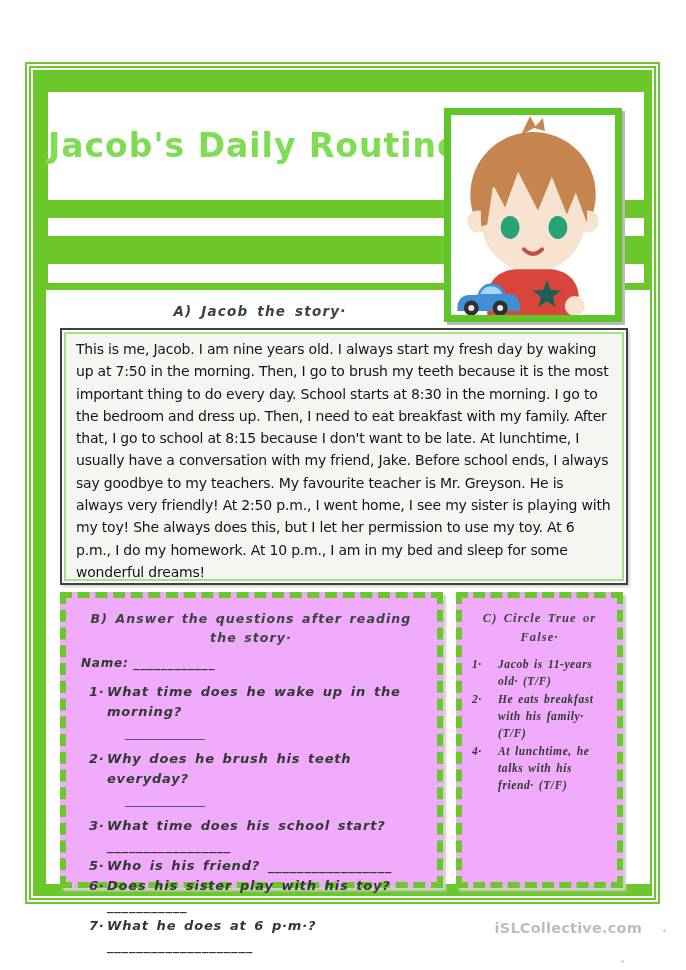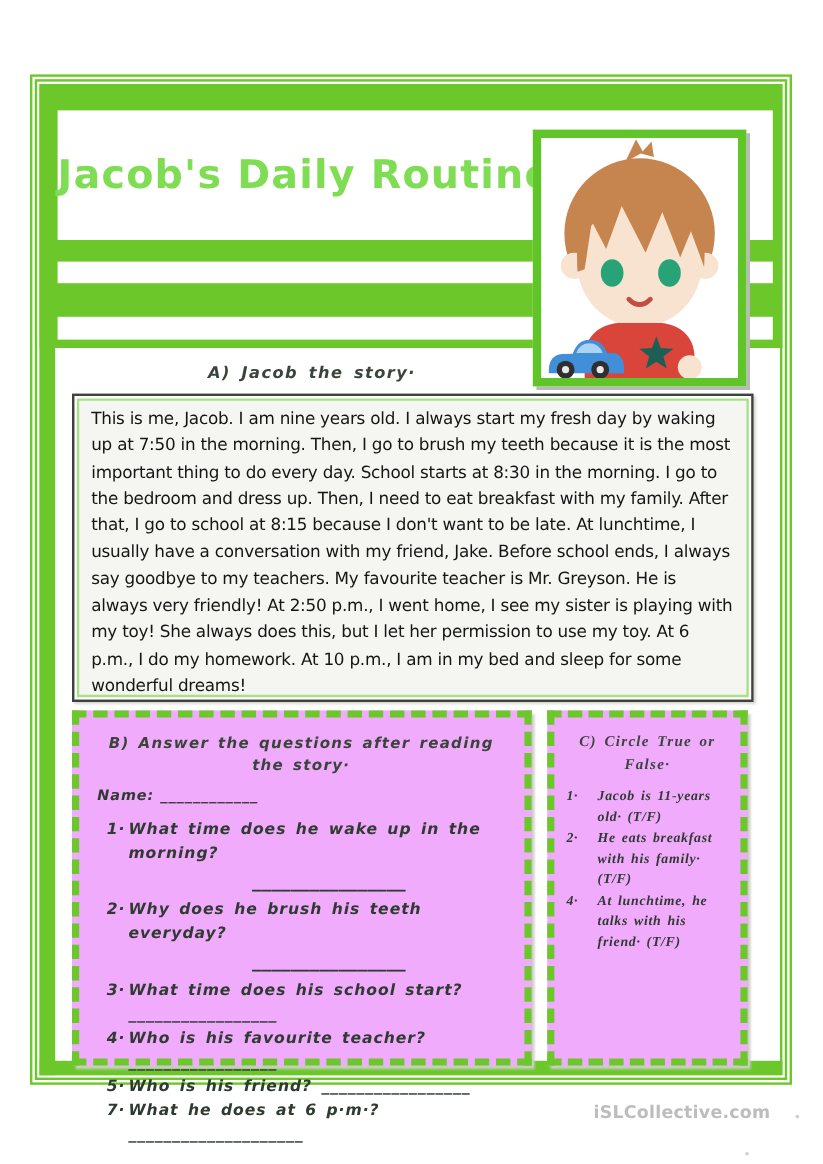--- a/index.html
+++ b/index.html
@@ -32,21 +32,21 @@
   .dash-box{background:#f0abfc;border:6px dashed #6cc82a;box-sizing:border-box;
             box-shadow:3px 3px 2px #cfcfcc;}
   .box-b-inner{padding:11px 14px 8px 13px;}
   .box-c-inner{padding:11px 10px 8px 10px;}
   .box-header{font-size:12.5px;font-weight:700;letter-spacing:1.1px;word-spacing:2px;
               text-align:center;line-height:19px;margin-bottom:9px;}
   .name-row{font-size:12px;font-weight:700;letter-spacing:0.8px;margin:4px 0 12px 2px;color:#2f3a30;}
   .q-row{font-size:13px;font-weight:600;letter-spacing:0.8px;word-spacing:2.5px;
          color:#2f3a30;line-height:20px;padding-left:28px;text-indent:-18px;}
   .q-num{display:inline-block;width:18px;text-indent:0;}
-  .q-blank-line{font-size:16px;font-weight:700;color:#2f3a30;margin:4px 0 7px 46px;line-height:16px;text-align:center;}
+  .q-blank-line{font-size:10px;font-weight:400;color:#2f3a30;margin:4px 0 7px 46px;line-height:16px;}
   .c-item{font-size:11.5px;font-weight:600;letter-spacing:0.6px;word-spacing:1.5px;
           color:#2f3a30;line-height:17px;padding-left:26px;text-indent:-26px;margin-bottom:1px;}
   .c-num{display:inline-block;width:26px;text-indent:0;}
 
   
   .watermark{font-size:14.5px;font-weight:bold;color:#bdbdbd;letter-spacing:0.2px;}
   .gray-dot{width:3px;height:3px;background:#cfcfcf;border-radius:50%;}
 </style>
 </head>
 <body>
@@ -119,22 +119,22 @@
       <div class="hand name-row">
         <span>Name:</span>
         <span>____________</span>
       </div>
       <div id="questions-list">
           <div class="hand q-row"><span class="q-num">1·</span><span>What time does he wake up in the morning?</span></div>
           <div class="q-blank-line">________________</div>
           <div class="hand q-row"><span class="q-num">2·</span><span>Why does he brush his teeth everyday?</span></div>
           <div class="q-blank-line">________________</div>
           <div class="hand q-row"><span class="q-num">3·</span><span>What time does his school start? </span><span>_________________</span></div>
-          <div class="hand q-row"><span class="q-num">4·</span><span>Who is his favourite teacher? </span><span>_________________</span></div>
           <div class="hand q-row"><span class="q-num">5·</span><span>Who is his friend? </span><span>_________________</span></div>
+          <div class="hand q-row"><span class="q-num">6·</span><span>Does his sister play with his toy? </span><span>___________</span></div>
           <div class="hand q-row"><span class="q-num">7·</span><span>What he does at 6 p·m·? </span><span>____________________</span></div>
         </div>
     </div>
   </div>
 
   <div class="abs dash-box" style="left:456px;top:592px;width:167px;height:296px;font-family:Liberation Serif, serif;">
     <div class="box-c-inner">
       <div class="hand box-header">
         <span>C) Circle True or</span><br>
         <span>False·</span>

